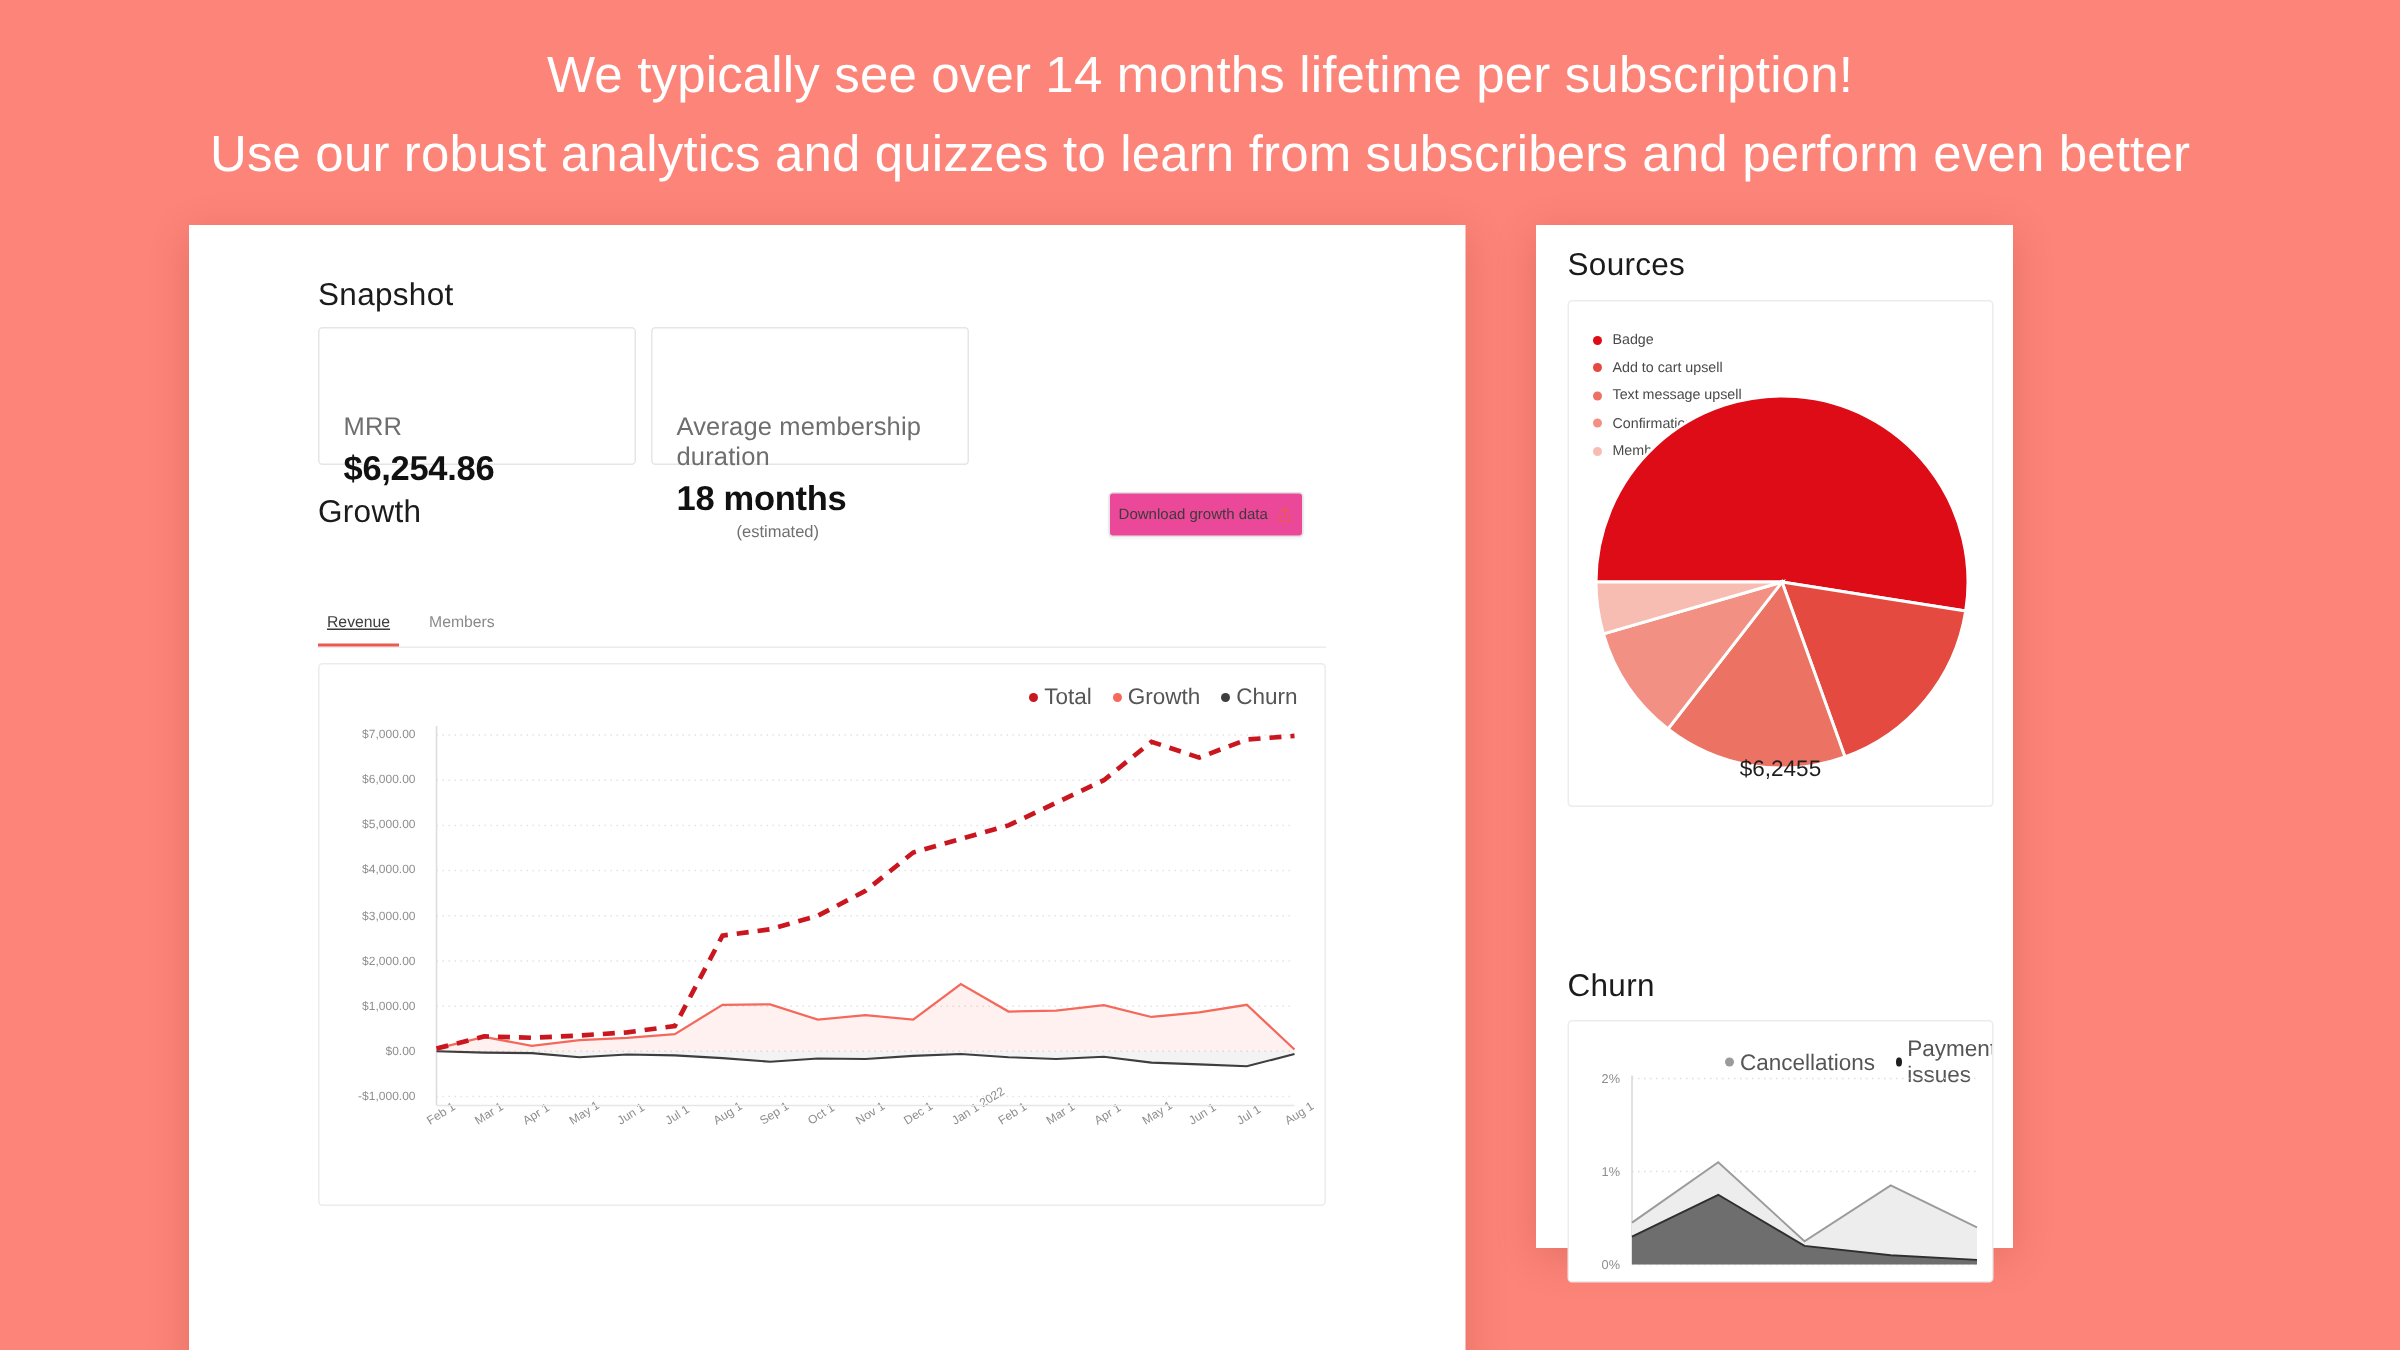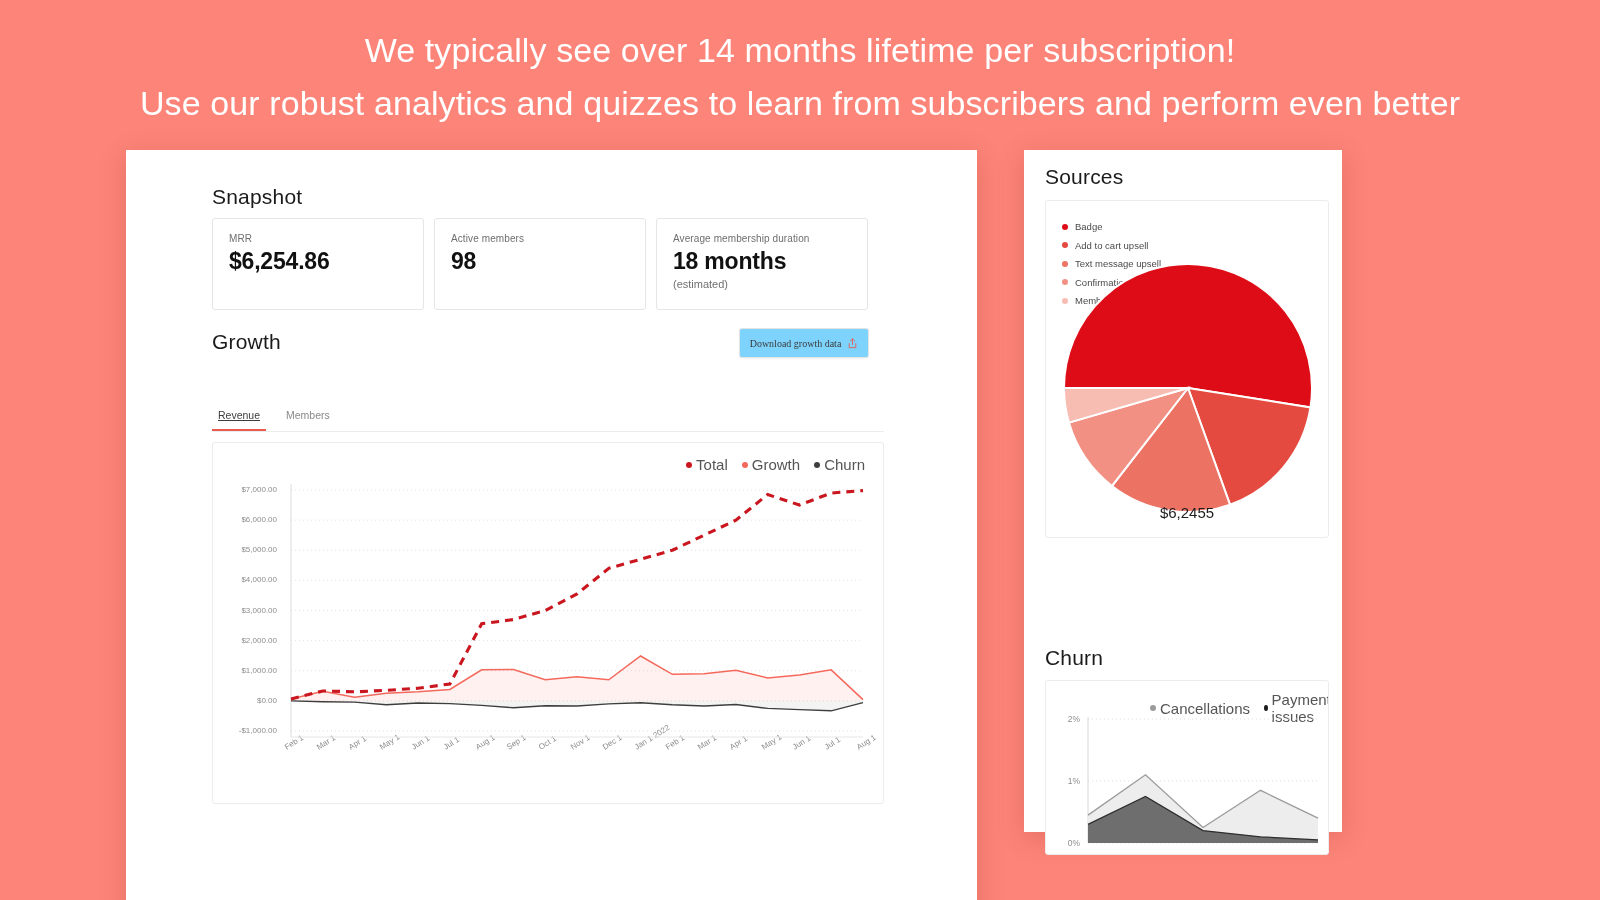--- a/index.html
+++ b/index.html
@@ -34,34 +34,33 @@
   }
 
   
   #snapshot-title { position: absolute; left: 86px; top: 35px; }
   .stat-row { position: absolute; left: 86px; top: 68px; display: flex; gap: 10px; }
   .stat-card {
     width: 212px; height: 92px;
     border: 1px solid #e6e6e6; border-radius: 3px;
     padding: 14px 16px 0 16px; background: #fff;
   }
-  .stat-label { font-size: 10px; color: #6e6e6e; letter-spacing: .1px; }
+  .stat-label { font-size: 17px; color: #6e6e6e; letter-spacing: .1px; margin-top: 42px; }
   .stat-value { font-size: 23px; color: #111; font-weight: 700; margin-top: 4px; letter-spacing: -.2px; }
-  .stat-sub { font-size: 11px; color: #707070; margin-top: 3px; }
+  .stat-sub { font-size: 11px; color: #707070; margin-top: 3px; margin-left: 40px; }
 
   
   #growth-title { position: absolute; left: 86px; top: 180px; }
   #download-btn {
     position: absolute; left: 613px; top: 178px;
     width: 130px; height: 30px;
-    border: 1px solid #e4e4e4; border-radius: 3px; background: #7dd3fc;
+    border: 1px solid #e4e4e4; border-radius: 3px; background: #ec4899;
     display: flex; align-items: center; justify-content: center; gap: 6px;
     font-size: 10px; color: #3b3b3b; cursor: pointer;
     box-shadow: 0 1px 2px rgba(0,0,0,0.05);
-    font-family: Liberation Serif, serif;
   }
   .controls { position: absolute; left: 86px; top: 218px; display: flex; }
   #date-range {
     height: 29px; border: 1px solid #e4e4e4; border-right: none;
     border-radius: 3px 0 0 3px; background: #fff;
     display: flex; align-items: center; gap: 6px; padding: 0 8px;
     font-size: 10.5px; color: #2d2d2d; cursor: pointer;
   }
   #period-select {
     width: 104px; height: 29px; border: 1px solid #e4e4e4;
@@ -129,24 +128,20 @@
 </div>
 
 <div class="panel" id="left-panel">
 
   <div class="section-title" id="snapshot-title">Snapshot</div>
 
   <div class="stat-row">
     <div class="stat-card">
       <div class="stat-label">MRR</div>
       <div class="stat-value">$6,254.86</div>
-    </div>
-    <div class="stat-card">
-      <div class="stat-label">Active members</div>
-      <div class="stat-value">98</div>
     </div>
     <div class="stat-card">
       <div class="stat-label">Average membership duration</div>
       <div class="stat-value">18 months</div>
       <div class="stat-sub">(estimated)</div>
     </div>
   </div>
 
   <div class="section-title" id="growth-title">Growth</div>
 

